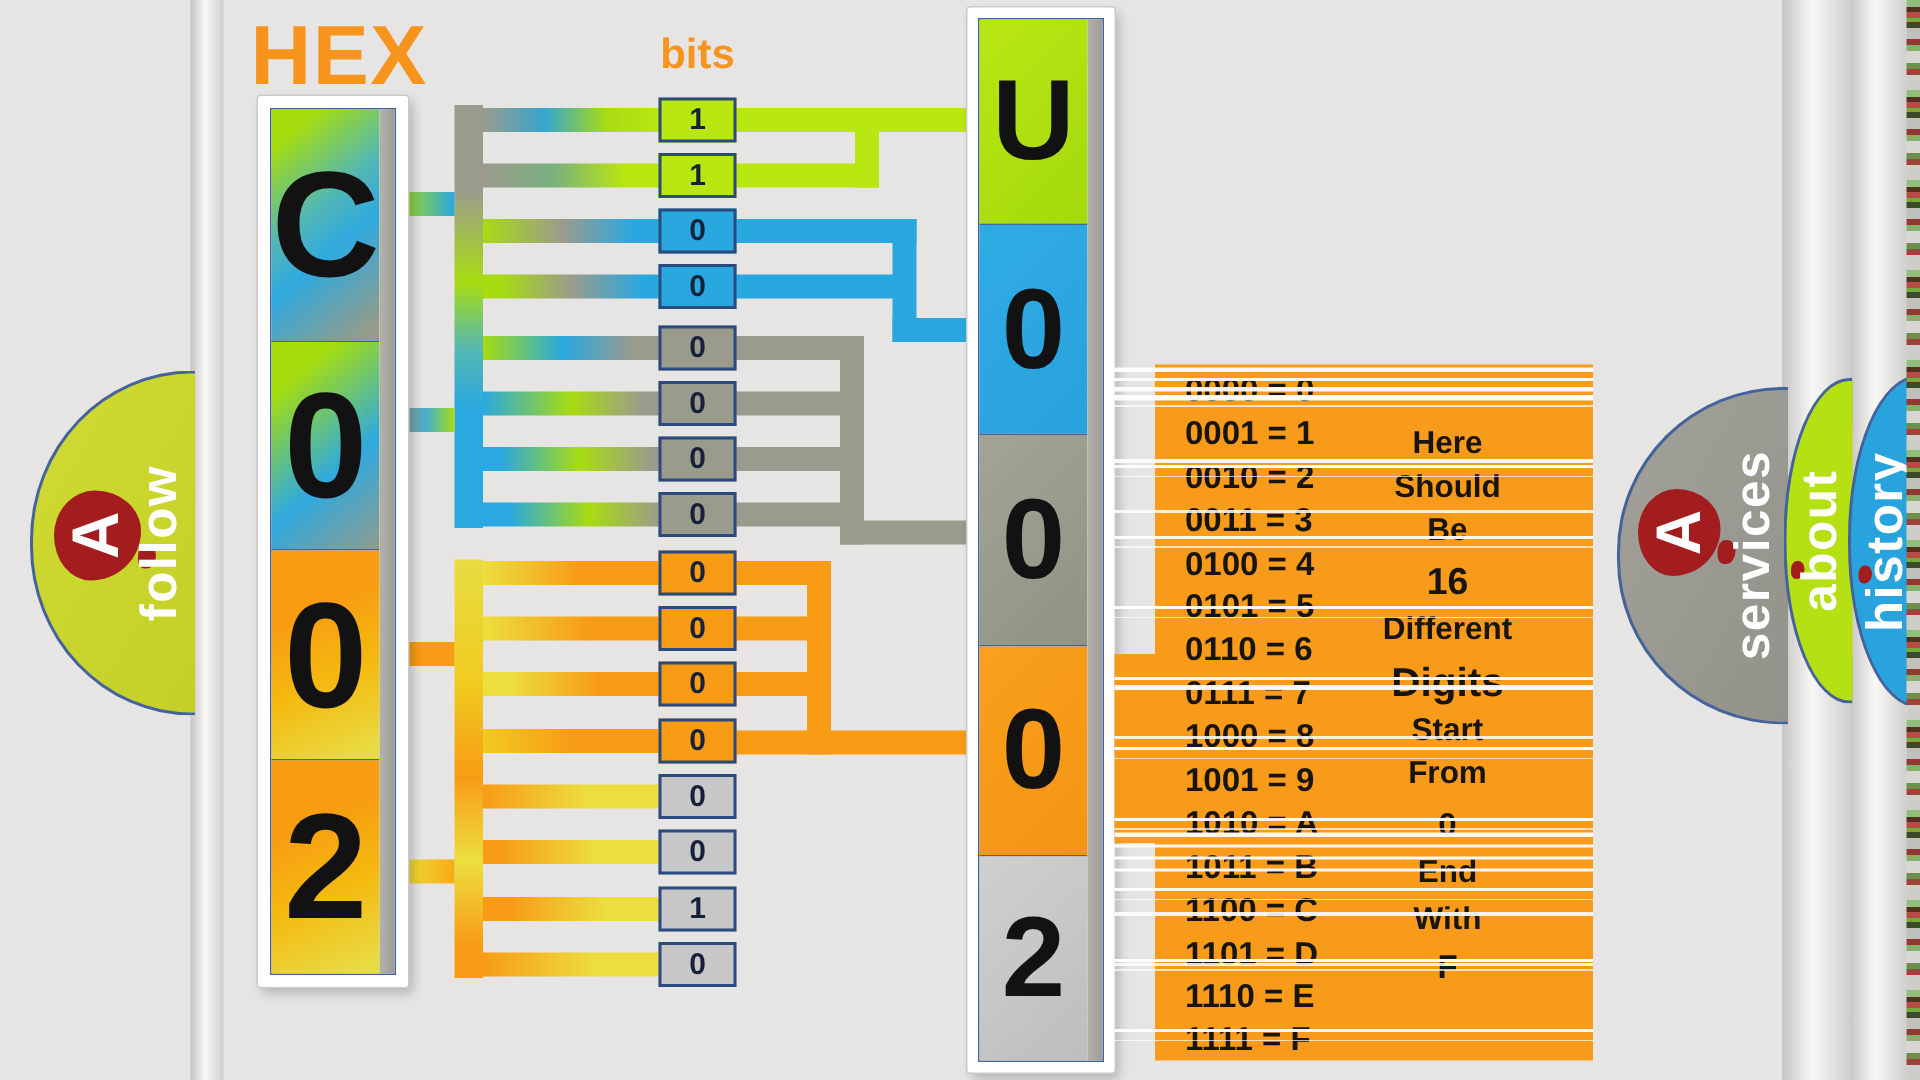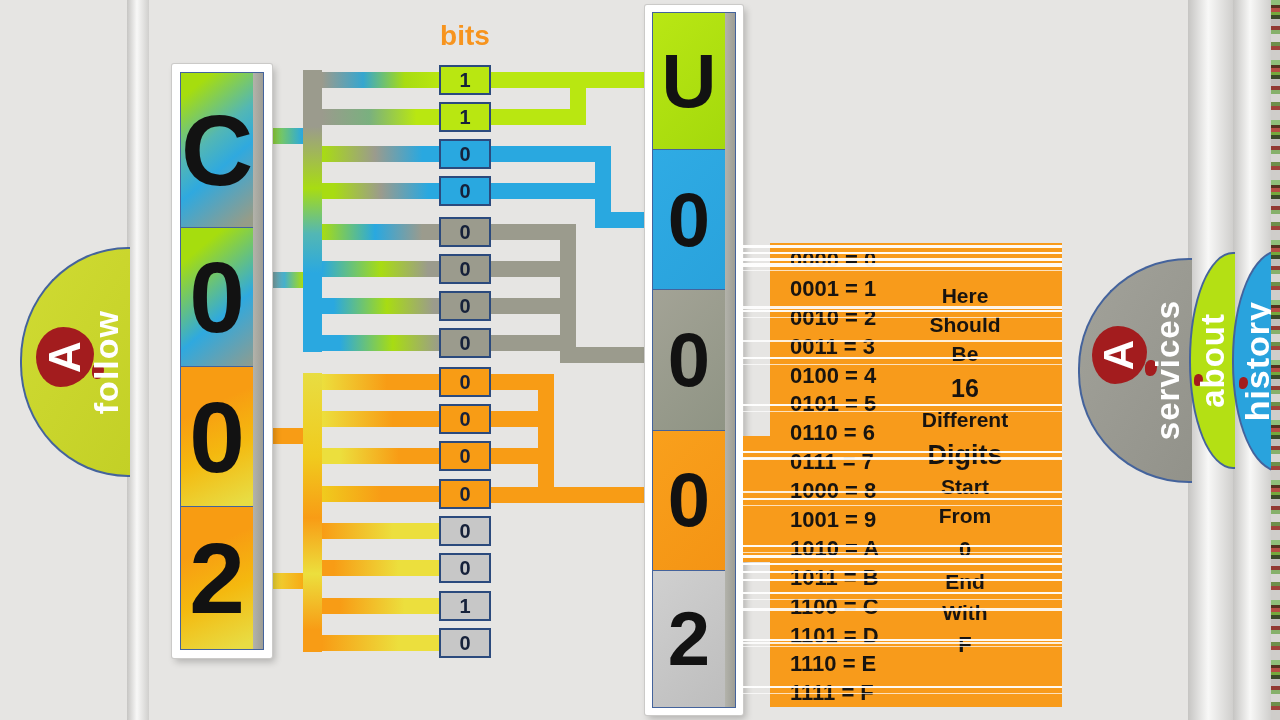--- a/index.html
+++ b/index.html
@@ -77,20 +77,21 @@
 </style>
 </head>
 <body>
 
 <div class="stage">
 
   <div class="vbar" style="left:127px;width:22px;"></div>
   <div class="vbar" style="left:1188px;width:45px;"></div>
   <div class="vbar" style="left:1233px;width:38px;"></div>
 
+  <div class="hex-title">HEX</div>
   <div class="bits-title">bits</div>
 
   <div id="lines-layer">
       <div class="line" style="left: 303px; top: 70px; width: 19px; height: 282px; background: linear-gradient(rgb(155, 155, 141) 0%, rgb(155, 155, 141) 20%, rgb(168, 220, 18) 42%, rgb(83, 183, 180) 58%, rgb(42, 168, 224) 72%, rgb(42, 168, 224) 100%);"></div>
       <div class="line" style="left: 303px; top: 373px; width: 19px; height: 279px; background: linear-gradient(rgb(232, 221, 66) 0%, rgb(240, 203, 30) 30%, rgb(248, 156, 21) 52%, rgb(236, 223, 61) 72%, rgb(248, 156, 21) 92%);"></div>
       <div class="line" style="left: 266px; top: 128px; width: 37px; height: 16px; background: linear-gradient(90deg, rgb(168, 220, 18), rgb(42, 168, 224));"></div>
       <div class="line" style="left: 266px; top: 272px; width: 37px; height: 16px; background: linear-gradient(90deg, rgb(155, 155, 141), rgb(70, 176, 204) 50%, rgb(168, 220, 18));"></div>
       <div class="line" style="left: 266px; top: 428px; width: 37px; height: 16px; background: rgb(248, 156, 21);"></div>
       <div class="line" style="left: 266px; top: 573px; width: 37px; height: 16px; background: linear-gradient(90deg, rgb(236, 223, 61), rgb(247, 171, 21));"></div>
       <div class="line" style="left: 490px; top: 72px; width: 158px; height: 16px; background: rgb(185, 231, 17);"></div>

